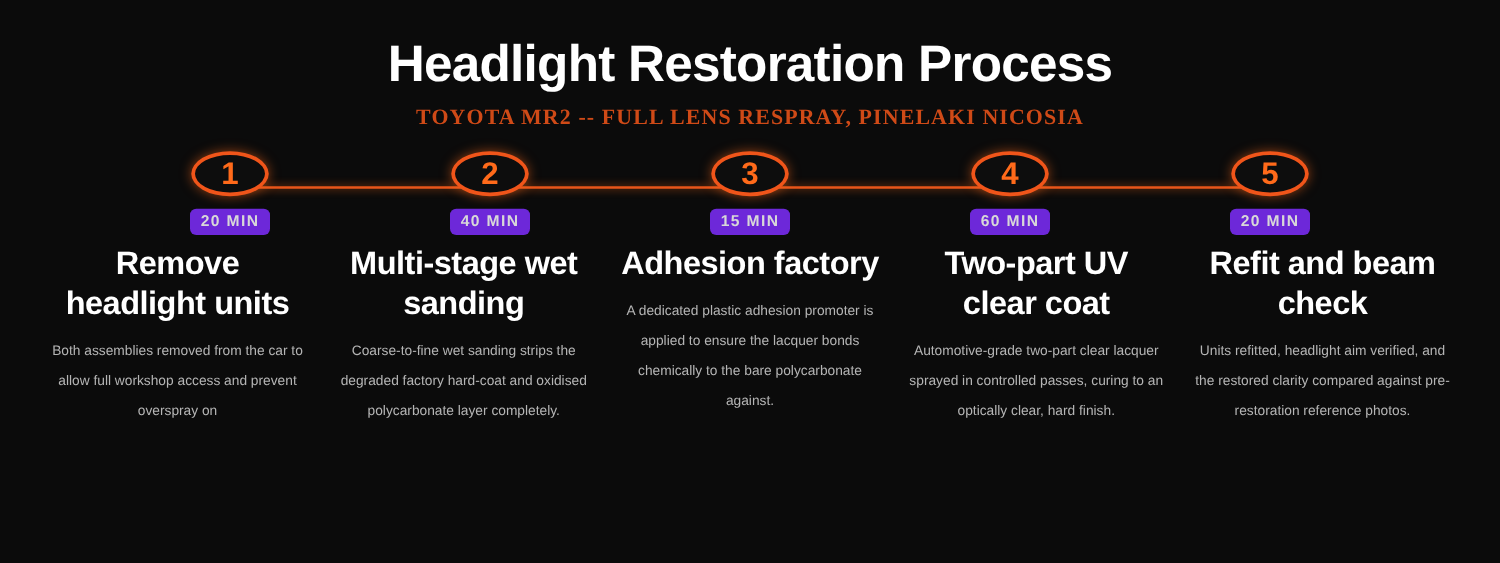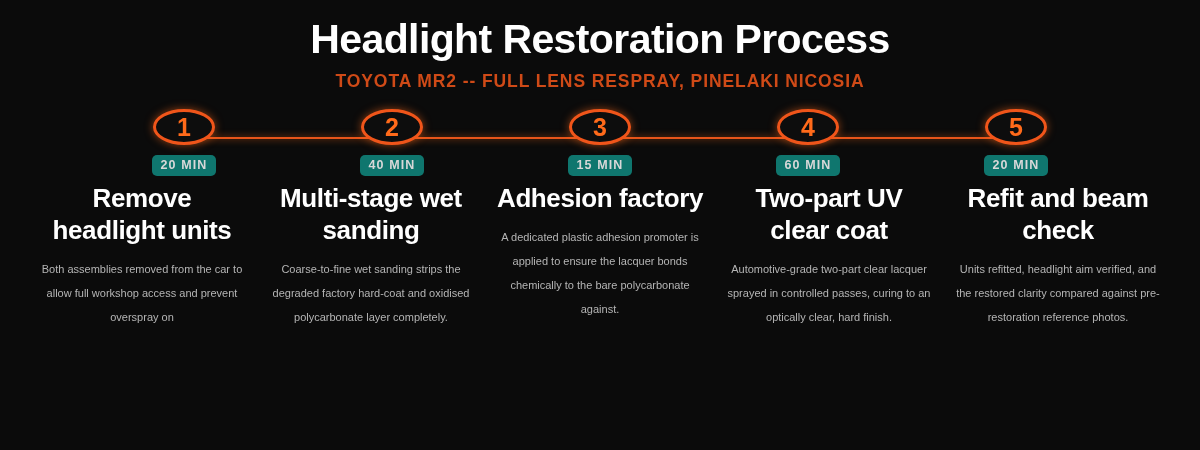--- a/index.html
+++ b/index.html
@@ -18,38 +18,39 @@
   .infographic {
     position: relative;
     width: 1200px;
     height: 450px;
     background: #0b0b0b;
     overflow: hidden;
   }
 
   
   .header {
-    padding-top: 14px;
+    padding-top: 26px;
     text-align: center;
   }
   .title {
     margin: 0;
     font-size: 41px;
     line-height: 50px;
     font-weight: bold;
     color: #ffffff;
     letter-spacing: -0.6px;
   }
   .subtitle {
     margin: 6px 0 0 0;
     font-size: 17.5px;
     line-height: 22px;
     font-weight: bold;
     color: #cf4a17;
     letter-spacing: 0.9px;
+    font-family: Liberation Serif, serif;
   }
 
   
   .timeline {
     position: relative;
     margin: 17px 0 0 0;
     height: 62px;
   }
   .timeline-rail {
     position: absolute;
@@ -90,21 +91,21 @@
   .marker-num {
     font-size: 25px;
     line-height: 25px;
     font-weight: bold;
     color: #ff6a1a;
   }
   .duration-badge {
     margin-top: 10px;
     padding: 3px 9px 4px 9px;
     border-radius: 5px;
-    background: #0f766e;
+    background: #6d28d9;
     font-size: 12.5px;
     line-height: 14px;
     font-weight: bold;
     color: #d8d8d8;
     letter-spacing: 1.1px;
     white-space: nowrap;
     text-align: right;
   }
 
   

